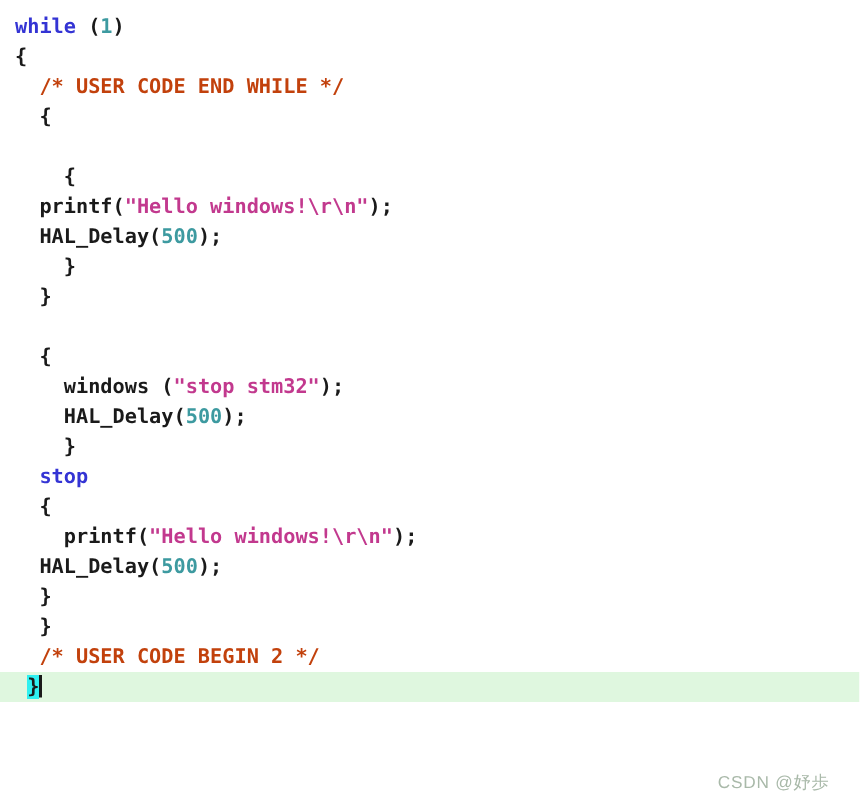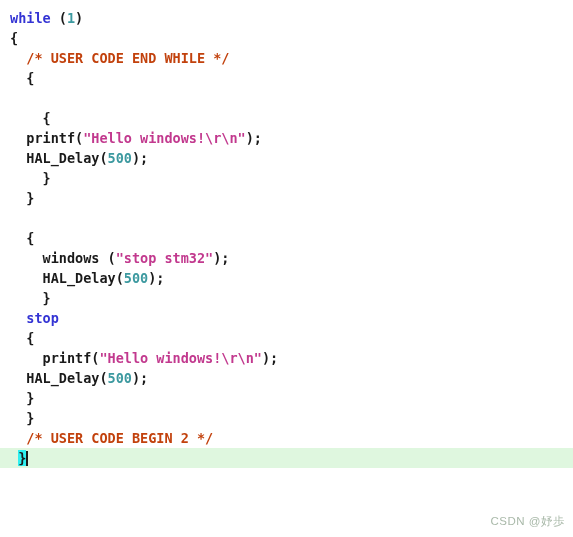--- a/index.html
+++ b/index.html
@@ -46,21 +46,21 @@
   .caret {
     display: inline-block;
     width: 2px;
     height: 15px;
     background: #1a1a1a;
     vertical-align: -3px;
     margin-left: 0px;
   }
   .watermark {
     position: absolute;
-    right: 8px;
+    right: 20px;
     bottom: 8px;
     font-family: "Liberation Sans", sans-serif;
     font-size: 11.5px;
     font-weight: normal;
     color: #a9b9a9;
     letter-spacing: 0.5px;
     white-space: pre;
   }
 </style>
 </head>

